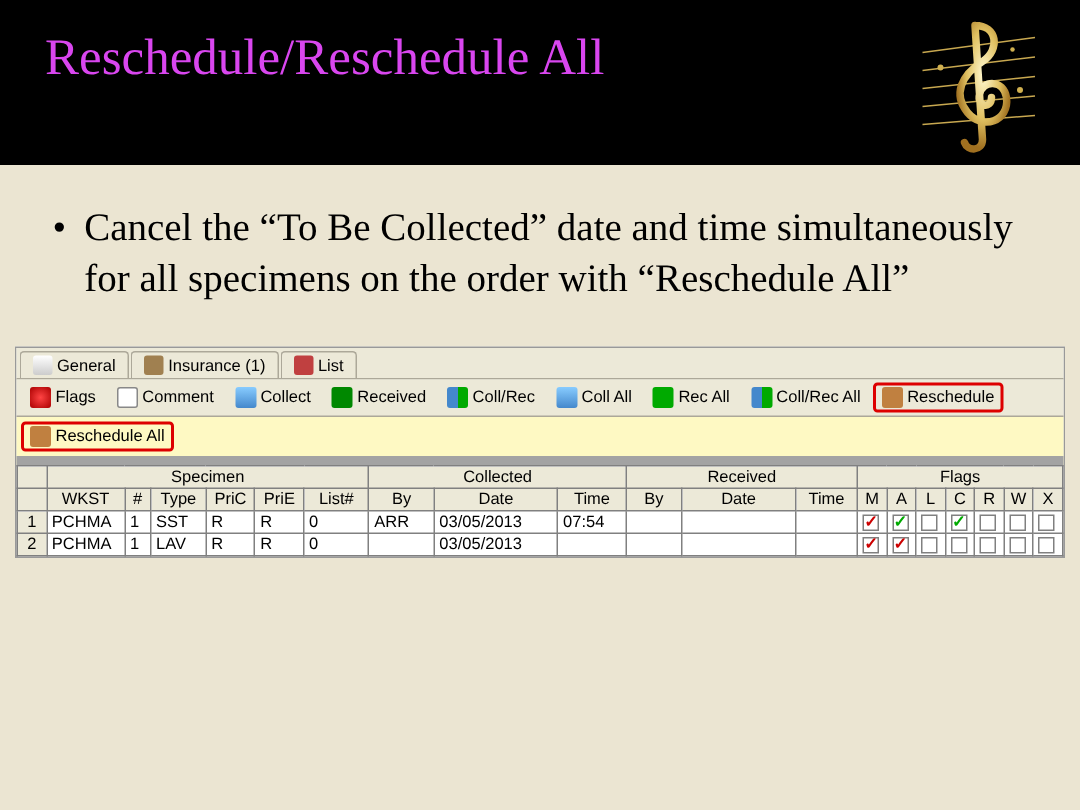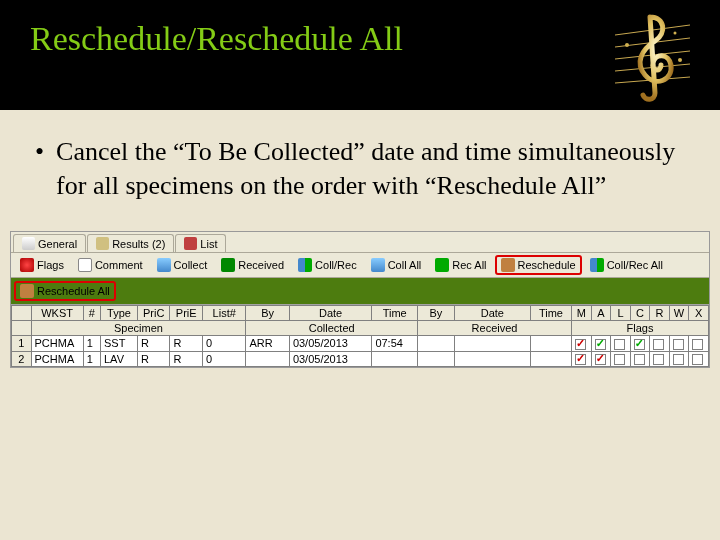--- a/index.html
+++ b/index.html
@@ -5,21 +5,21 @@
   * { box-sizing: border-box; margin: 0; padding: 0; }
   body {
     width: 720px;
     height: 540px;
     background: #ebe5d2;
     font-family: Georgia, 'Times New Roman', serif;
     overflow: hidden;
   }
   .header {
     background: #000;
-    color: #84cc16;
+    color: #d946ef;
     height: 110px;
     position: relative;
     padding: 20px 30px;
   }
   .header h1 {
     font-size: 34px;
     font-weight: normal;
     font-family: Georgia, serif;
   }
   .treble-clef {
@@ -110,22 +110,22 @@
     display: inline-block;
     border-radius: 2px;
   }
   .highlight-red {
     border: 2px solid #d00 !important;
     border-radius: 3px;
     padding: 1px 4px;
   }
   .toolbar-row2 {
     display: flex;
-    background: #4d7c0f;
-    border-bottom: 1px solid #a3a3a3;
+    background: #fef9c3;
+    border-bottom: 6px solid #a3a3a3;
     padding: 3px 3px;
   }
   .grid {
     border-collapse: collapse;
     width: 100%;
     table-layout: fixed;
     font-size: 11px;
   }
   .grid th, .grid td {
     border: 1px solid #808080;
@@ -229,22 +229,22 @@
 </div>
 
 <div class="screenshot">
 
   <div class="tab-row">
     <div class="tab">
         <span class="ticon ic-general"></span>
         <span>General</span>
       </div>
     <div class="tab">
-        <span class="ticon ic-results"></span>
-        <span>Results (2)</span>
+        <span class="ticon ic-insurance"></span>
+        <span>Insurance (1)</span>
       </div>
     <div class="tab">
         <span class="ticon ic-bbank"></span>
         <span>List</span>
       </div>
   </div>
 
   <div class="toolbar-row">
     <div class="tbtn">
         <span class="ticon ic-cancel"></span>
@@ -267,27 +267,27 @@
         <span>Coll/Rec</span>
       </div>
     <div class="tbtn">
         <span class="ticon ic-collall"></span>
         <span>Coll All</span>
       </div>
     <div class="tbtn">
         <span class="ticon ic-recall"></span>
         <span>Rec All</span>
       </div>
+    <div class="tbtn">
+        <span class="ticon ic-collrecall"></span>
+        <span>Coll/Rec All</span>
+      </div>
     <div class="tbtn highlight-red">
         <span class="ticon ic-reschedule"></span>
         <span>Reschedule</span>
-      </div>
-    <div class="tbtn">
-        <span class="ticon ic-collrecall"></span>
-        <span>Coll/Rec All</span>
       </div>
   </div>
 
   <div class="toolbar-row2">
     <div class="tbtn highlight-red">
         <span class="ticon ic-reschedule"></span>
         <span>Reschedule All</span>
       </div>
   </div>
 
@@ -308,20 +308,27 @@
         <col style="width:38px">
       <col style="width:18px">
         <col style="width:18px">
         <col style="width:18px">
         <col style="width:18px">
         <col style="width:18px">
         <col style="width:18px">
         <col style="width:18px">
     </colgroup>
     <thead>
+      <tr>
+        <th></th>
+        <th colspan="6">Specimen</th>
+        <th colspan="3">Collected</th>
+        <th colspan="3">Received</th>
+        <th colspan="7">Flags</th>
+      </tr>
       <tr>
         <th></th>
         <th>WKST</th>
         <th>#</th>
         <th>Type</th>
         <th>PriC</th>
         <th>PriE</th>
         <th>List#</th>
         <th>By</th>
         <th>Date</th>
@@ -330,27 +337,20 @@
         <th>Date</th>
         <th>Time</th>
         <th>M</th>
         <th>A</th>
         <th>L</th>
         <th>C</th>
         <th>R</th>
         <th>W</th>
         <th>X</th>
       </tr>
-      <tr>
-        <th></th>
-        <th colspan="6">Specimen</th>
-        <th colspan="3">Collected</th>
-        <th colspan="3">Received</th>
-        <th colspan="7">Flags</th>
-      </tr>
     </thead>
     <tbody id="grid-body">
         <tr>
           <td class="rownum">1</td>
           <td>PCHMA</td>
           <td>1</td>
           <td>SST</td>
           <td>R</td>
           <td>R</td>
           <td>0</td>

